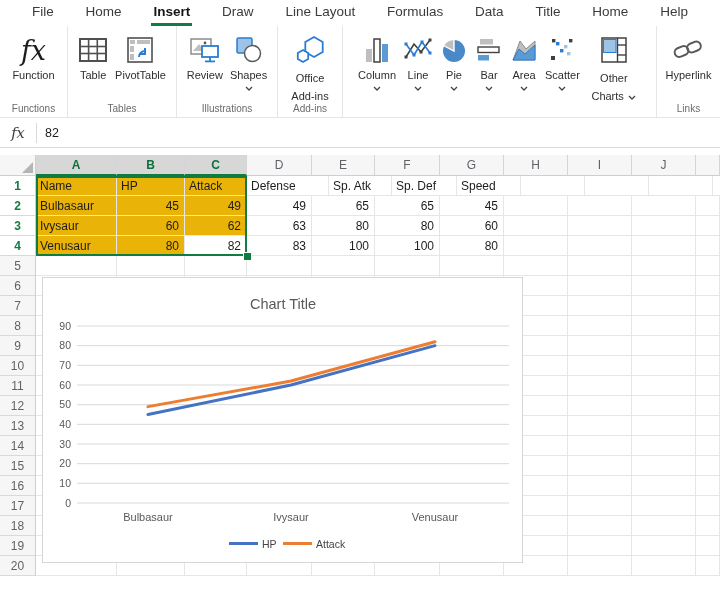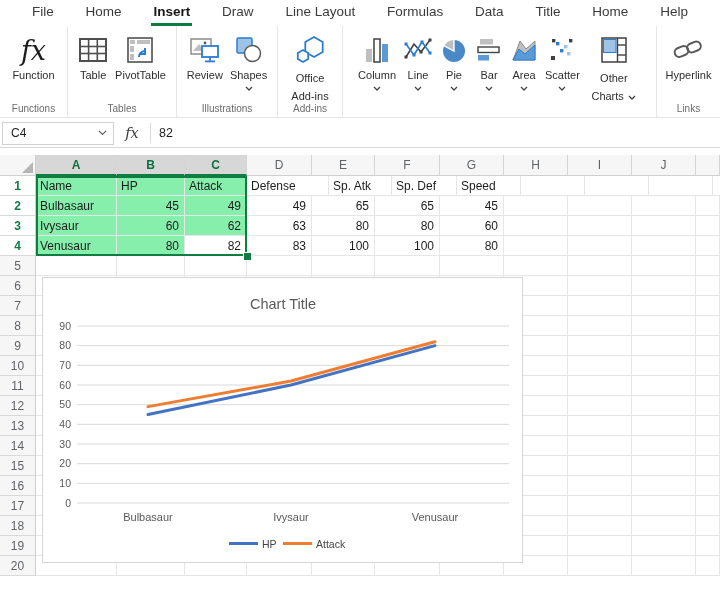--- a/index.html
+++ b/index.html
@@ -55,21 +55,21 @@
   .ghc{height:21px;background:#f6f6f6;border-right:1px solid #d5d5d5;border-bottom:1px solid #cfcfcf;
        font-size:12px;color:#5f6368;display:flex;align-items:center;justify-content:center;}
   .ghc.sel{background:#d7d7d7;color:#0e703c;font-weight:bold;border-bottom:2px solid #107C41;}
   .grh{width:36px;height:20px;background:#f6f6f6;border-right:1px solid #cfcfcf;
        border-bottom:1px solid #d9d9d9;font-size:12px;color:#5f6368;display:flex;
        align-items:center;justify-content:center;}
   .grh.sel{background:#ffffff;color:#107C41;font-weight:bold;}
   .gc{height:20px;background:#fff;border-right:1px solid #e6e6e6;border-bottom:1px solid #e6e6e6;
       font-size:12px;color:#1d1d1d;display:flex;align-items:center;padding:0 4px;}
   .gc.num{justify-content:flex-end;padding-right:5px;}
-  .gc.sel{background:#86efac;}
+  .gc.sel{background:#eab308;}
 
   .selbox{position:absolute;left:36px;top:176px;width:211px;height:80px;
           border:2px solid #107C41;box-sizing:border-box;pointer-events:none;z-index:3;}
   .handle{position:absolute;left:243px;top:252px;width:7px;height:7px;background:#107C41;
           border:1px solid #fff;box-sizing:content-box;z-index:4;}
 
   
   .chart{position:absolute;left:42px;top:277px;width:481px;height:286px;background:#fff;
          border:1px solid #d6d6d6;box-sizing:border-box;z-index:5;}
   svg text{font-family:"Liberation Sans",sans-serif;}
@@ -301,26 +301,20 @@
               </svg>
           </span>
           <span class="lbl">Hyperlink</span>
         </div>
       </div>
       <span class="group-label">Links</span>
     </div>
   </div>
 
   <div class="fbar">
-    <div class="namebox">
-      <span>C4</span>
-      <span class="nbchev"><svg width="9" height="6" viewBox="0 0 9 6">
-            <polyline points="1,1 4.5,4.5 8,1" fill="none" stroke="#666" stroke-width="1.2"></polyline>
-          </svg></span>
-    </div>
     <div class="fxbtn">fx</div>
     <div class="fdiv"></div>
     <div class="fval">82</div>
   </div>
 
   <div class="grid" id="grid">
       <div class="g-row">
         <div class="gcorner">
           <span class="tri"></span>
         </div>

